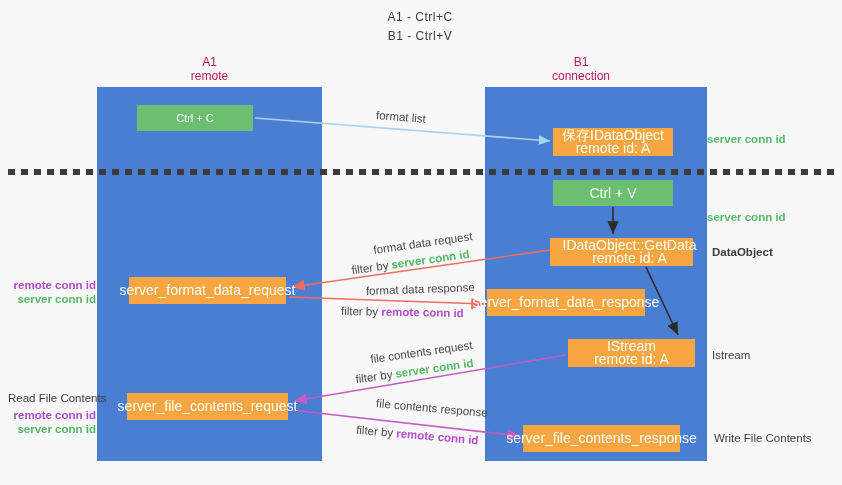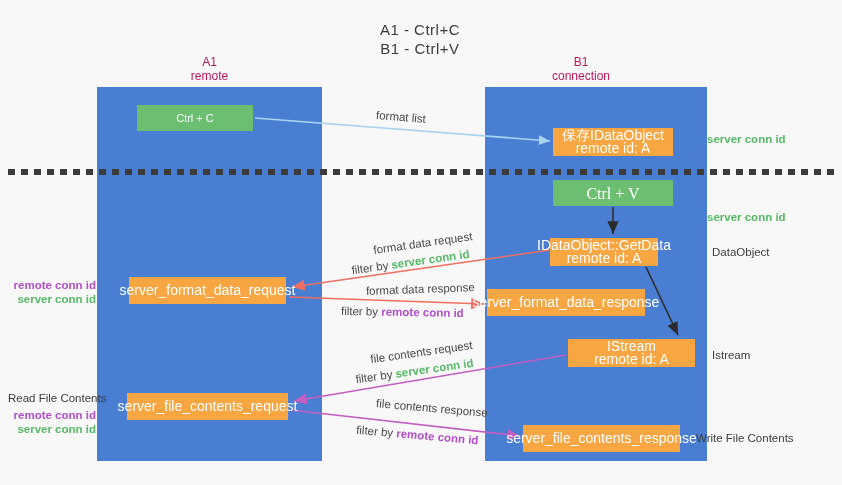--- a/index.html
+++ b/index.html
@@ -10,46 +10,46 @@
     color:#3d3d3d;
   }
   .abs{position:absolute;}
   .overlay{position:absolute;left:0;top:0;width:842px;height:485px;z-index:2;pointer-events:none;}
   .col{background:#4a7ed2;z-index:1;}
   .col-a{left:97px;top:87px;width:225px;height:374px;}
   .col-b{left:485px;top:87px;width:222px;height:374px;}
   .col-header{top:55px;text-align:center;font-size:12px;line-height:14px;color:#be185d;z-index:1;}
   .col-header-a{left:97px;width:225px;}
   .col-header-b{left:470px;width:222px;}
-  .title{left:300px;top:20px;width:240px;text-align:center;font-size:15px;line-height:19px;color:#3c3c3c;letter-spacing:.5px;z-index:1;}
+  .title{left:300px;top:8px;width:240px;text-align:center;font-size:12px;line-height:19px;color:#3c3c3c;letter-spacing:.5px;z-index:1;}
   .node{
     z-index:3;display:flex;flex-direction:column;align-items:center;justify-content:center;
     color:#fff;text-align:center;font-size:14px;line-height:13px;
   }
   .node-green{background:#6cbe71;}
   .node-orange{background:#f7a642;}
   .n-ctrlc{left:137px;top:105px;width:116px;height:26px;font-size:11px;align-items:center;}
   .n-save{left:553px;top:128px;width:120px;height:28px;}
-  .n-ctrlv{left:553px;top:180px;width:120px;height:26px;font-size:16px;font-family:Liberation Serif, serif;}
-  .n-getdata{left:550px;top:238px;width:108px;height:28px;}
+  .n-ctrlv{left:553px;top:180px;width:120px;height:26px;font-size:14px;}
+  .n-getdata{left:550px;top:238px;width:127px;height:28px;padding-left:16px;}
   .n-fmtreq{left:129px;top:277px;width:157px;height:27px;}
   .n-fmtresp{left:487px;top:289px;width:158px;height:27px;}
   .n-istream{left:568px;top:339px;width:127px;height:28px;}
   .n-filereq{left:127px;top:393px;width:161px;height:27px;}
   .n-fileresp{left:523px;top:425px;width:157px;height:27px;}
   .lbl{font-size:11.5px;line-height:14px;color:#4a4a4a;z-index:4;white-space:nowrap;}
   .green-b{color:#56b966;font-weight:bold;}
   .purple-b{color:#b14ec8;font-weight:bold;}
   .dark{color:#3d3d3d;}
   .l-fmtlist{left:376px;top:110px;transform:rotate(4.5deg);}
   .l-servertop{left:707px;top:132px;}
   .l-servermid{left:707px;top:210px;}
-  .l-dataobject{left:712px;top:245px;}
+  .l-dataobject{left:712px;top:245px;font-weight:bold;}
   .l-istream{left:712px;top:348px;}
-  .l-write{left:696px;top:431px;}
+  .l-write{left:714px;top:431px;}
   .l-read{left:0px;top:391px;width:96px;text-align:right;margin-left:8px;}
   .l-pair1{left:0px;top:278px;width:96px;text-align:right;}
   .l-pair2{left:0px;top:408px;width:96px;text-align:right;}
   .l-fmtreq1{left:373px;top:236px;transform:rotate(-8deg);}
   .l-fmtreq2{left:351px;top:255px;transform:rotate(-8deg);}
   .l-fmtresp1{left:366px;top:282px;transform:rotate(-2deg);}
   .l-fmtresp2{left:341px;top:305px;transform:rotate(1deg);}
   .l-filereq1{left:370px;top:345px;transform:rotate(-8deg);}
   .l-filereq2{left:355px;top:364px;transform:rotate(-8deg);}
   .l-fileresp1{left:376px;top:401px;transform:rotate(5deg);}

